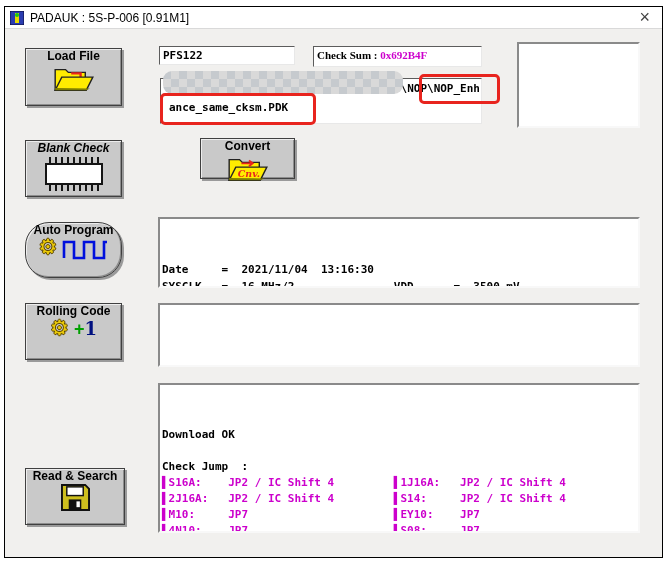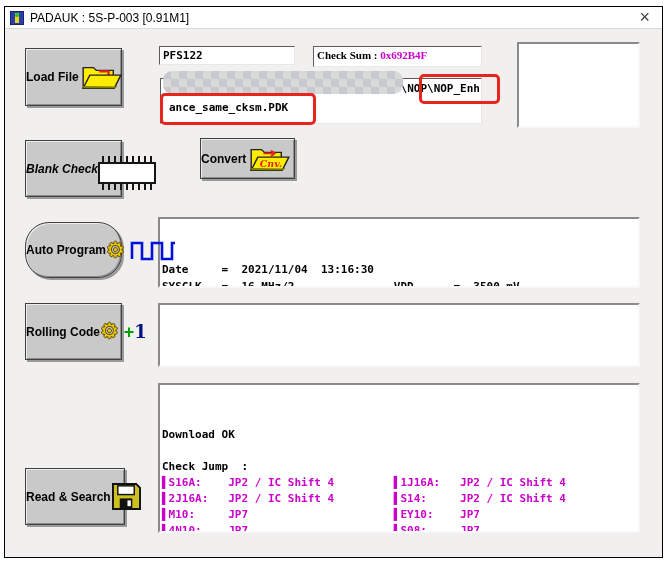--- a/index.html
+++ b/index.html
@@ -6,23 +6,23 @@
   .screen{position:relative;width:670px;height:564px;background:#fff;overflow:hidden;}
   .window{position:absolute;left:4px;top:6px;width:659px;height:552px;box-sizing:border-box;
           border:1px solid #000;background:#f1f0ee;}
   .titlebar{position:absolute;left:5px;top:7px;width:657px;height:22px;box-sizing:border-box;
             background:#fff;border-bottom:1px solid #d9d9d9;display:flex;align-items:center;
             gap:6px;padding-left:5px;z-index:2;}
   .title{font-size:12px;color:#000;}
   .close{position:absolute;right:12px;top:0;font-size:18px;line-height:21px;color:#444;cursor:pointer;}
   .btn{position:absolute;box-sizing:border-box;background:#c9c9c9;border:1px solid #404040;
        box-shadow:inset 1px 1px 0 #ededed,inset -1px -1px 0 #8d8d8d,2px 2px 0 #9a9a9a;
-       display:flex;flex-direction:row;align-items:center;padding-top:0;cursor:pointer;z-index:3;}
+       display:flex;flex-direction:column;align-items:center;padding-top:0;cursor:pointer;z-index:3;}
   .btn .lbl{font-size:12px;font-weight:bold;color:#000;white-space:nowrap;}
-  .iconrow{flex:1;display:flex;align-items:center;justify-content:center;gap:5px;}
+  .iconrow{flex:1;display:flex;align-items:flex-start;justify-content:center;gap:5px;}
   .sunken{position:absolute;box-sizing:border-box;background:#fff;border:2px solid;
           border-color:#8a8a8a #f8f8f8 #f8f8f8 #8a8a8a;z-index:2;}
   .field{position:absolute;box-sizing:border-box;background:#fff;border:1px solid;
          border-color:#5c5c5c #e8e8e8 #e8e8e8 #5c5c5c;z-index:2;}
   .mono{font-family:"DejaVu Sans Mono",monospace;font-weight:bold;font-size:11px;color:#000;white-space:pre;}
   .pad3{padding:2px 3px;}
   .info-line{line-height:17px;min-height:17px;}
   .out-line{line-height:16px;min-height:16px;}
   .magenta{color:var(--magenta);}
   .ckval{color:var(--magenta);}
@@ -51,21 +51,21 @@
   <div class="window"></div>
 
   <div class="titlebar">
     <span>
       <svg width="14" height="14" viewBox="0 0 14 14">
         <rect width="14" height="14" fill="#2a3cb0" stroke="#0a0a33"></rect>
         <rect x="5" y="2" width="4" height="10" fill="#e8d900"></rect>
         <circle cx="7" cy="4" r="2" fill="#19c819"></circle>
       </svg>
     </span>
-    <span class="title">PADAUK : 5S-P-003 [0.91M1]</span>
+    <span class="title">PADAUK : 5S-P-006 [0.91M1]</span>
     <span class="close">×</span>
   </div>
 
   <div class="btn" style="left:25px;top:48px;width:97px;height:58px;">
     <span class="lbl">Load File</span>
     <span class="iconrow">
       <svg width="46" height="32" viewBox="0 0 46 34">
         <path d="M3,29 V7 h11 l3,3 h18 v19 z" fill="var(--yellow)" stroke="#222" stroke-width="1.5"></path>
         <path d="M20,11 h10 v8" fill="none" stroke="var(--red)" stroke-width="2.5"></path>
         <path d="M26,19 l4,7 4,-7 z" fill="var(--red)"></path>

